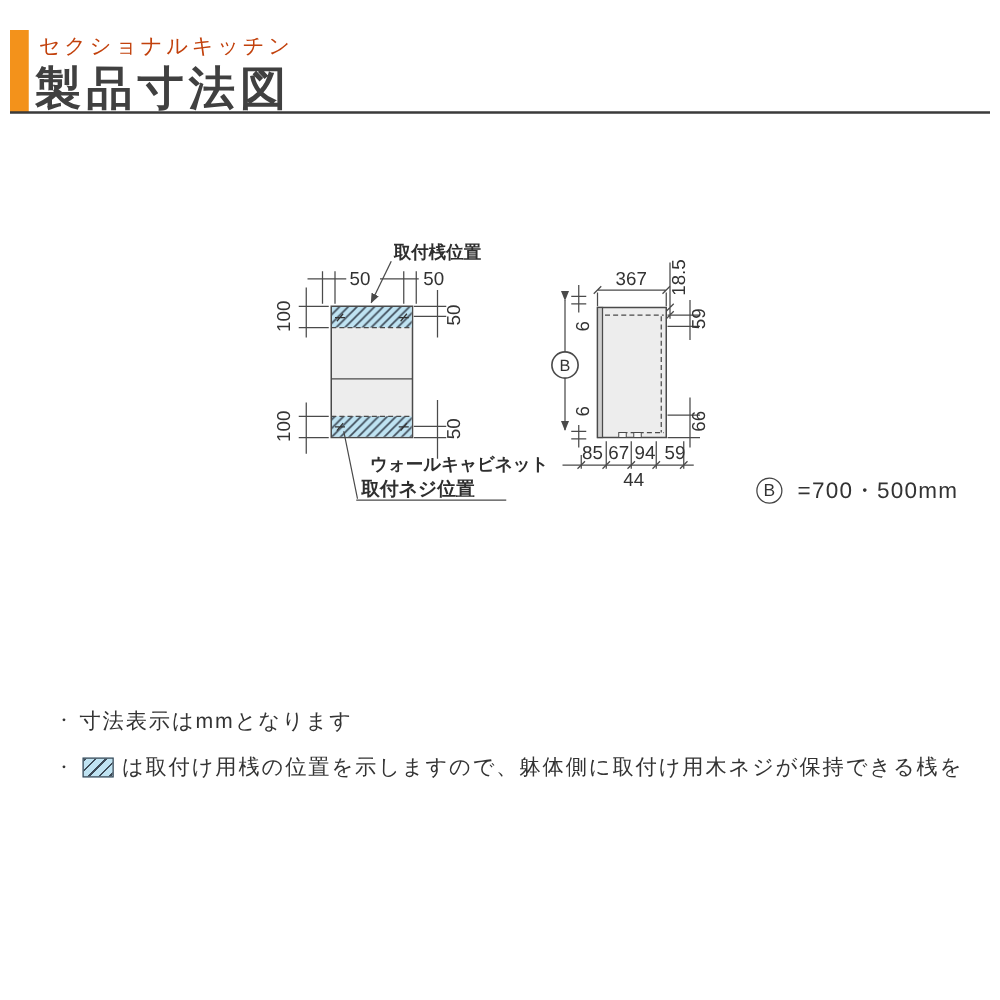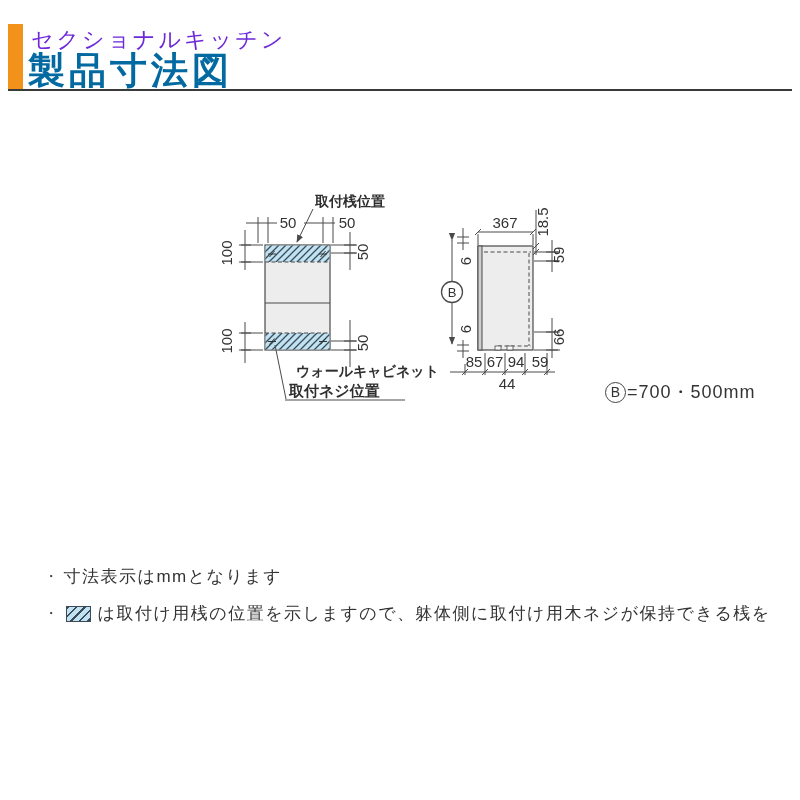--- a/index.html
+++ b/index.html
@@ -2,39 +2,39 @@
 <html><head>
 <meta charset="utf-8">
 <style>
   * { margin:0; padding:0; box-sizing:border-box; }
   html,body { width:800px; height:800px; background:#fff; overflow:hidden;
               font-family:"Liberation Sans","DejaVu Sans",sans-serif; }
   #page { position:relative; width:800px; height:800px; background:#fff; }
 
   
   .accent-bar { position:absolute; left:8px; top:24px; width:15px; height:66px; background:#F3921B; }
-  .hdr-category { position:absolute; left:31px; top:25px; font-size:22px; letter-spacing:3px;
-                  color:#6d28d9; white-space:nowrap; }
+  .hdr-category { position:absolute; left:31px; top:25px; font-size:17px; letter-spacing:3px;
+                  color:#c2410c; white-space:nowrap; }
   .hdr-title { position:absolute; left:28px; top:46px; font-size:37px; font-weight:bold;
-               letter-spacing:4px; color:#0369a1; white-space:nowrap; }
+               letter-spacing:4px; color:#404040; white-space:nowrap; }
   .hdr-rule { position:absolute; left:8px; top:89px; width:784px; height:2px; background:#3a3a3a; }
 
   
   .drawing { position:absolute; left:200px; top:170px; width:420px; height:250px; }
   text { fill:#333; font-family:"Liberation Sans","DejaVu Sans",sans-serif; }
   .dim { font-size:15px; }
   .dim-b { font-size:13px; }
   .lbl { font-size:14px; font-weight:bold; fill:#2e2e2e; }
 
   
   .legend { position:absolute; left:605px; top:380px; display:flex; align-items:center; color:#333; }
   .b-circle { display:inline-flex; align-items:center; justify-content:center;
               width:21px; height:21px; border:1.5px solid #444; border-radius:50%;
               font-size:14px; color:#333; flex:0 0 auto; }
-  .legend-val { font-size:18px; letter-spacing:1px; margin-left:1px; white-space:nowrap; }
+  .legend-val { font-size:18px; letter-spacing:1px; margin-left:12px; white-space:nowrap; }
 
   
   .note { position:absolute; color:#333; font-size:17px; letter-spacing:1.5px; white-space:nowrap;
           display:flex; align-items:center; }
   .note1 { left:44px; top:565px; }
   .note2a { left:44px; top:602px; }
   .note2b { left:62px; top:636px; }
   .bullet { font-size:14px; margin-right:4px; }
   .swatch { display:inline-block; width:25px; height:16px; margin:0 7px 0 2px;
             border:1px solid #3d4a57;

